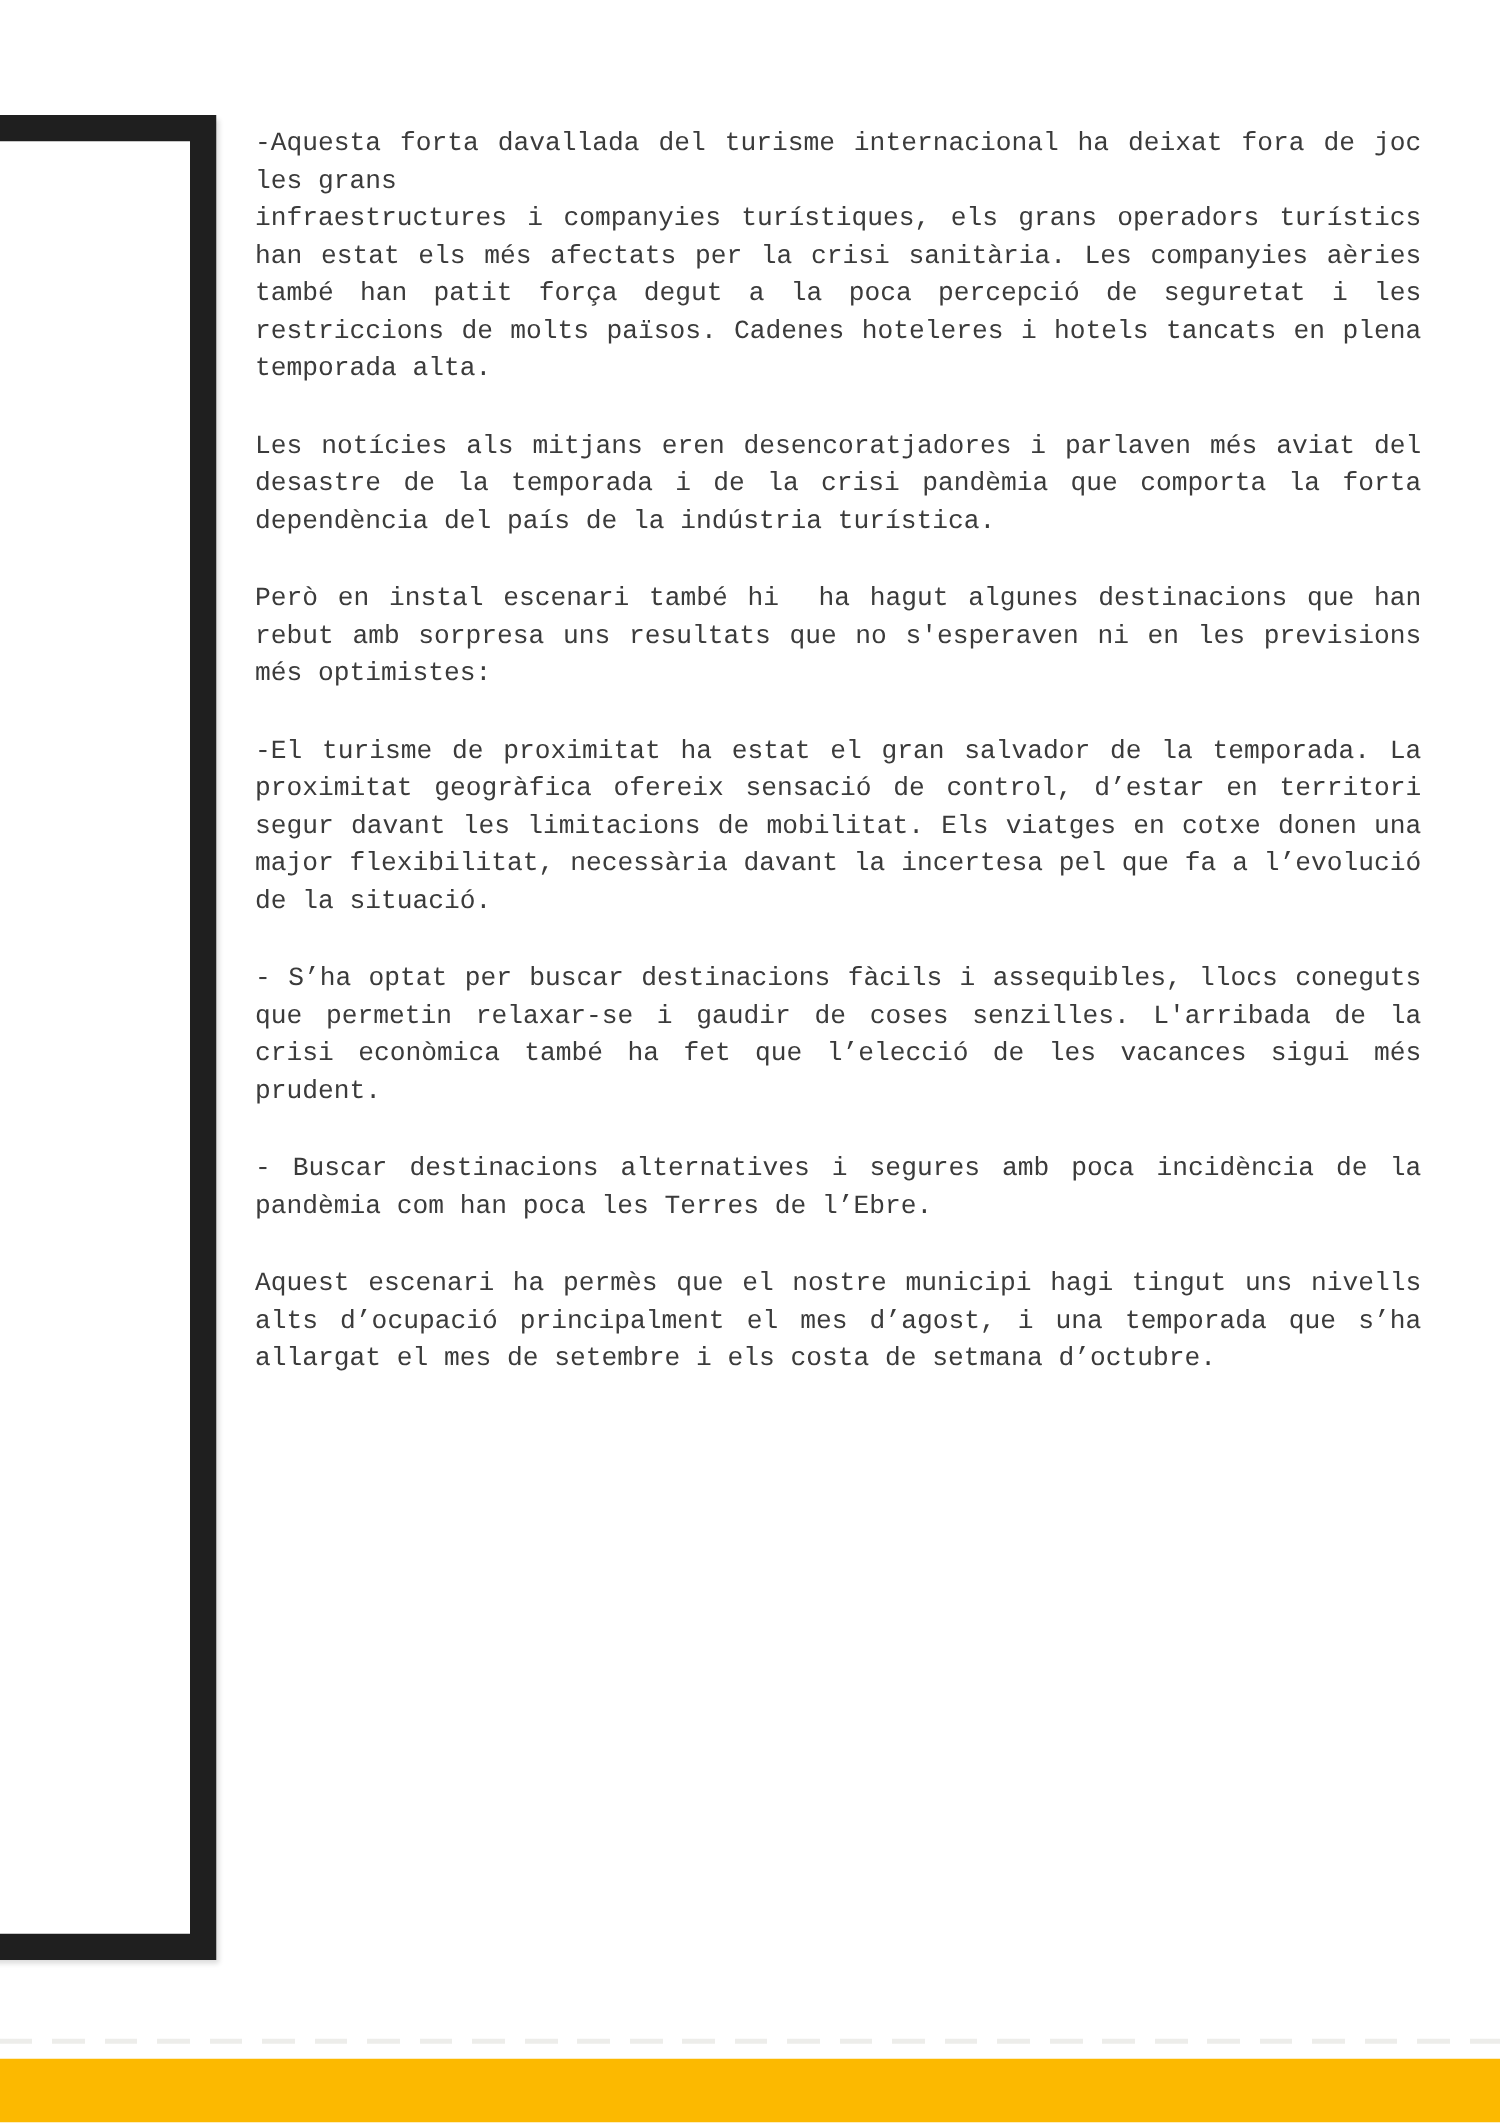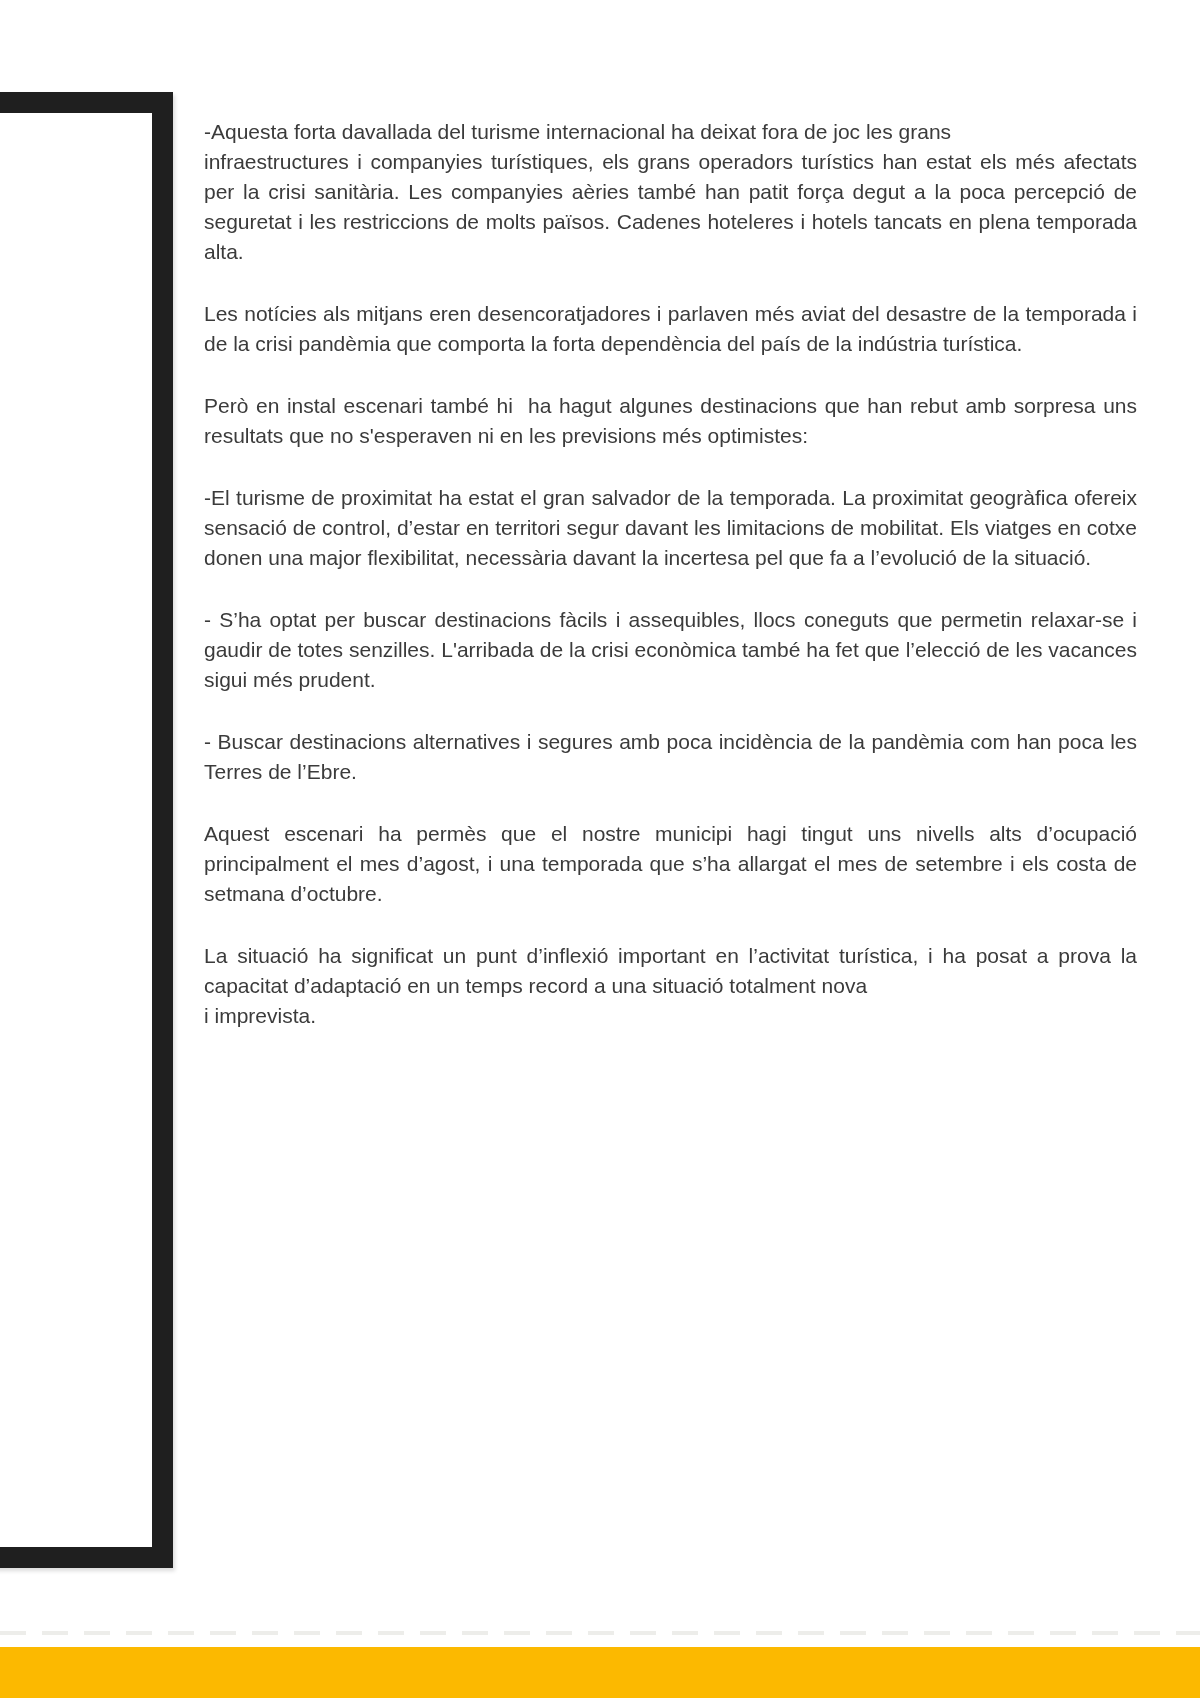--- a/index.html
+++ b/index.html
@@ -33,22 +33,23 @@
     position: absolute;
     left: 204px;
     top: 101px;
     width: 933px;
     color: #3b3b3b;
     font-size: 21px;
     line-height: 30px;
     text-align: justify;
   }
   .content p {
-    margin: 16px 0 32px 0;
+    margin: 0 0 32px 0;
     white-space: pre-wrap; 
+    font-family: Liberation Mono, monospace;
   }
   
   .dashed-divider {
     position: absolute;
     left: 0;
     top: 1631px;
     width: 100%;
     height: 4px;
     background: repeating-linear-gradient(90deg,
       #e7e7e3 0px, #e7e7e3 26px,
@@ -71,24 +72,22 @@
 <div class="page">
 
   <div class="frame"></div>
 
   <main class="content">
     <p>-Aquesta forta davallada del turisme internacional ha deixat fora de joc les grans
 infraestructures i companyies turístiques, els grans operadors turístics han estat els més afectats per la crisi sanitària. Les companyies aèries també han patit força degut a la poca percepció de seguretat i les restriccions de molts països. Cadenes hoteleres i hotels tancats en plena temporada alta.</p>
     <p>Les notícies als mitjans eren desencoratjadores i parlaven més aviat del desastre de la temporada i de la crisi pandèmia que comporta la forta dependència del país de la indústria turística.</p>
     <p>Però en instal escenari també hi  ha hagut algunes destinacions que han rebut amb sorpresa uns resultats que no s'esperaven ni en les previsions més optimistes:</p>
     <p>-El turisme de proximitat ha estat el gran salvador de la temporada. La proximitat geogràfica ofereix sensació de control, d’estar en territori segur davant les limitacions de mobilitat. Els viatges en cotxe donen una major flexibilitat, necessària davant la incertesa pel que fa a l’evolució de la situació.</p>
-    <p>- S’ha optat per buscar destinacions fàcils i assequibles, llocs coneguts que permetin relaxar-se i gaudir de totes senzilles. L'arribada de la crisi econòmica també ha fet que l’elecció de les vacances sigui més prudent.</p>
+    <p>- S’ha optat per buscar destinacions fàcils i assequibles, llocs coneguts que permetin relaxar-se i gaudir de coses senzilles. L'arribada de la crisi econòmica també ha fet que l’elecció de les vacances sigui més prudent.</p>
     <p>- Buscar destinacions alternatives i segures amb poca incidència de la pandèmia com han poca les Terres de l’Ebre.</p>
     <p>Aquest escenari ha permès que el nostre municipi hagi tingut uns nivells alts d’ocupació principalment el mes d’agost, i una temporada que s’ha allargat el mes de setembre i els costa de setmana d’octubre.</p>
-    <p>La situació ha significat un punt d’inflexió important en l’activitat turística, i ha posat a prova la capacitat d’adaptació en un temps record a una situació totalment nova
-i imprevista.</p>
   </main>
 
   <div class="dashed-divider"></div>
 
   <div class="accent-bar"></div>
 
 </div>
 
 </body></html>

